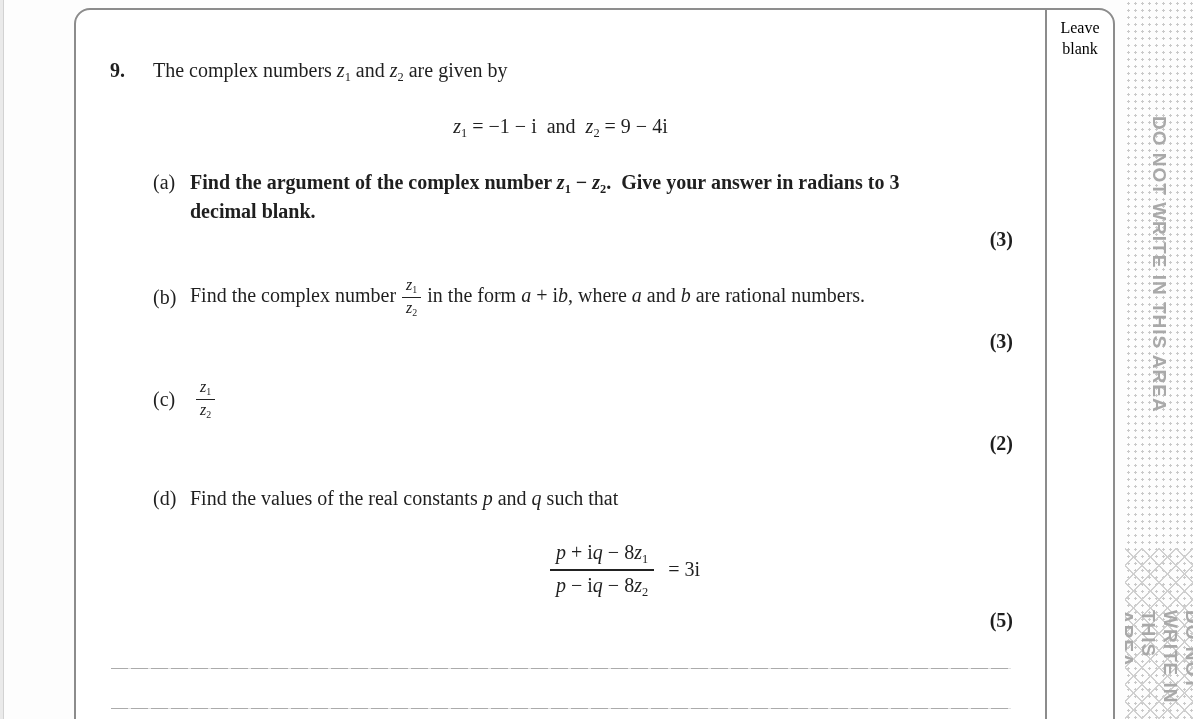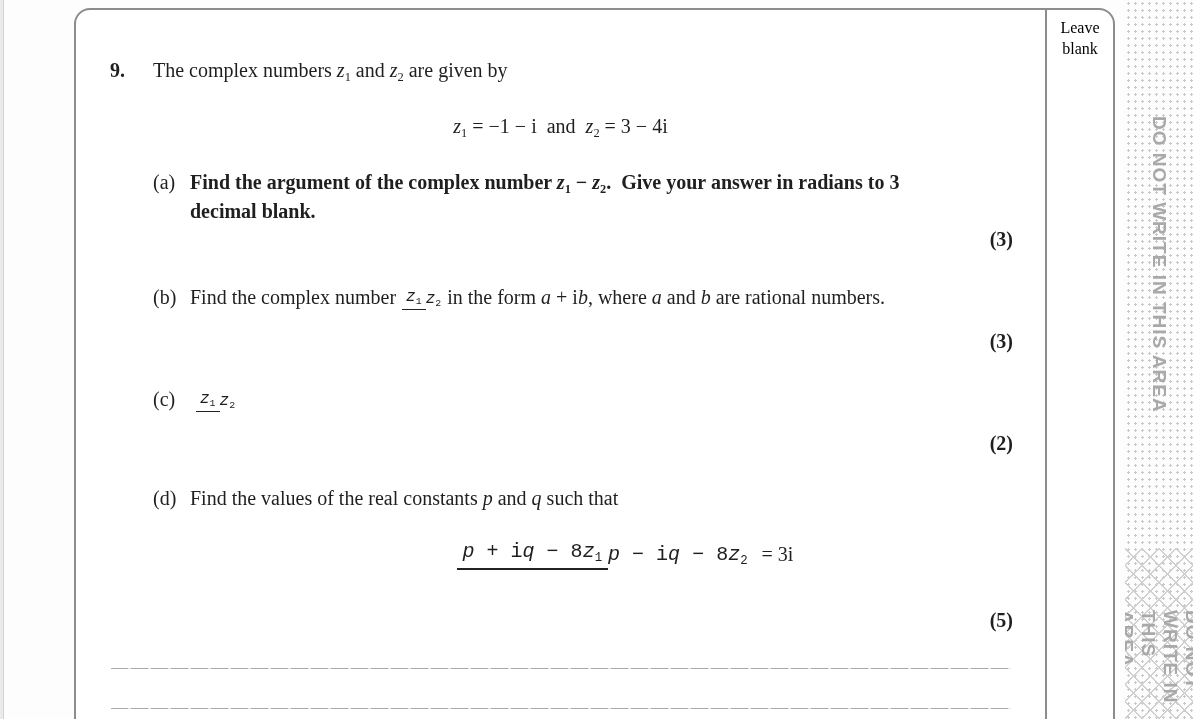--- a/index.html
+++ b/index.html
@@ -23,22 +23,22 @@
 
   .centerline{position:absolute;left:0;width:969px;text-align:center;}
   .given{top:103px;}
 
   .part{position:absolute;display:flex;align-items:flex-start;}
   .part.vcenter{align-items:center;}
   .plabel{width:37px;flex:none;}
 
   .mark{position:absolute;left:0;width:937px;text-align:right;font-weight:bold;}
 
-  .frac{display:inline-flex;flex-direction:row;align-items:center;vertical-align:middle;
-        margin:0 6px;font-size:16px;line-height:1.15;text-align:left;font-family:Liberation Mono, monospace;}
+  .frac{display:inline-flex;flex-direction:column;align-items:center;vertical-align:middle;
+        margin:0 6px;font-size:16px;line-height:1.15;text-align:left;}
   .frac .fnum{border-bottom:1.5px solid #222;padding:0 4px 1px 4px;}
   .frac .fden{padding-top:1px;}
 
   .deq{position:absolute;left:0;top:529px;width:1098px;display:flex;justify-content:center;align-items:center;gap:14px;}
   .deq .frac{font-size:20px;margin:0;line-height:1.3;}
   .deq .frac .fnum{border-bottom:2px solid #222;padding:0 6px 2px 6px;}
 
   .ansline{position:absolute;left:35px;width:900px;height:1px;
            background:repeating-linear-gradient(90deg,var(--answer-line,#ababab) 0 17px,#e3e3e3 17px 20px);}
 
@@ -63,21 +63,21 @@
   <div class="page-edge"></div>
 
   <div class="qbox">
     <div class="content">
 
       <div class="qrow">
         <span class="qnum">9.</span>
         <span class="rich"><span>The complex numbers </span><span class="it">z</span><span class="sb">1</span><span> and </span><span class="it">z</span><span class="sb">2</span><span> are given by</span></span>
       </div>
 
-      <div class="centerline given rich"><span class="it">z</span><span class="sb">1</span><span> = −1 − i  and  </span><span class="it">z</span><span class="sb">2</span><span> = 3 − 4i</span></div>
+      <div class="centerline given rich"><span class="it">z</span><span class="sb">1</span><span> = −1 − i  and  </span><span class="it">z</span><span class="sb">2</span><span> = 9 − 4i</span></div>
 
       <div class="part" style="left:77px;top:159px;">
         <span class="plabel">(a)</span>
         <span class="rich" style="width:830px;font-weight:bold;"><span>Find the argument of the complex number </span><span class="it">z</span><span class="sb">1</span><span> − </span><span class="it">z</span><span class="sb">2</span><span>.  Give your answer in radians to 3</span><br><span>decimal blank.</span></span>
       </div>
       <div class="mark" style="top:216px;">(3)</div>
 
       <div class="part vcenter" style="left:77px;top:256px;height:62px;">
         <span class="plabel">(b)</span>
         <span class="rich"><span>Find the complex number</span><span class="frac"><span class="fnum"><span class="it">z</span><span class="sb">1</span></span><span class="fden"><span class="it">z</span><span class="sb">2</span></span></span><span>in the form </span><span class="it">a</span><span> + i</span><span class="it">b</span><span>, where </span><span class="it">a</span><span> and </span><span class="it">b</span><span> are rational numbers.</span></span>

